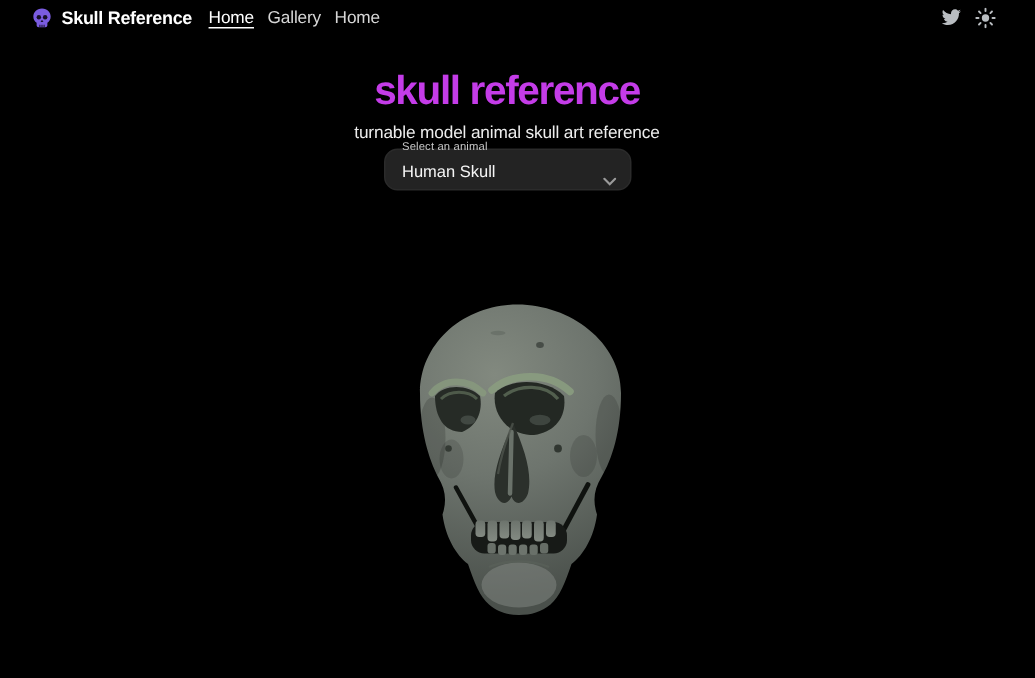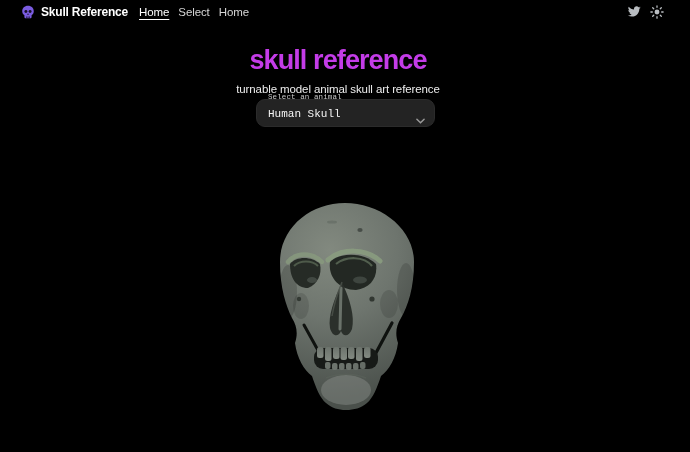--- a/index.html
+++ b/index.html
@@ -39,25 +39,25 @@
     font-size:27px; font-weight:700; letter-spacing:-0.9px; line-height:1;
     color:#c43ce8;
   }
   .page-subtitle {
     margin-top:9px;
     font-size:11.5px; color:#ededed; letter-spacing:-0.1px;
   }
 
   
   .selector {
-    position:absolute; top:99px; left:256px; width:179px; height:28px;
+    position:absolute; top:99px; left:256px; width:165px; height:28px;
     background:#232323; border:1px solid #2b2b2b; border-radius:9px;
     padding:3px 10px 16px 11px;
     cursor:pointer;
-    display:flex; flex-direction:column; justify-content:center;font-family:Liberation Mono, monospace;
+    display:flex; flex-direction:column; justify-content:center;
   }
   .selector-label { font-size:7.5px; color:#c9c9c9; letter-spacing:0.1px; }
   .selector-value { font-size:11px; color:#f5f5f5; margin-top:7px; }
   .selector-chevron { position:absolute; right:9px; top:11px; }
 
   
   .viewer {
     position:absolute; left:268px; top:200px; width:154px; height:212px;
     cursor:grab;
   }
@@ -75,21 +75,21 @@
         <circle cx="10.4" cy="7.4" r="1.7" fill="#181028"></circle>
         <path d="M8,9.3 L9.1,11.1 L6.9,11.1 Z" fill="#181028"></path>
         <path d="M6.4,13.1 L6.4,15 M8,13.1 L8,15 M9.6,13.1 L9.6,15" stroke="#181028" stroke-width="0.8"></path>
       </svg>
     </span>
     <span class="brand-label">Skull Reference</span>
   </div>
 
   <div class="nav-links">
     <a class="nav-link active">Home</a>
-    <a class="nav-link">Select</a>
+    <a class="nav-link">Gallery</a>
     <a class="nav-link">Home</a>
   </div>
 
   <div class="nav-spacer"></div>
 
   <div class="nav-actions">
     <button class="icon-btn">
       <span style="display:flex;">
         <svg width="14" height="12" viewBox="0 0 24 20">
           <path d="M23.4,2.4c-0.8,0.4-1.7,0.6-2.6,0.7c0.9-0.6,1.6-1.4,2-2.5c-0.9,0.5-1.8,0.9-2.9,1.1C19,0.7,17.8,0.1,16.5,0.1 c-2.5,0-4.5,2-4.5,4.5c0,0.4,0,0.7,0.1,1C8.4,5.4,5.1,3.6,2.9,0.9C2.5,1.6,2.3,2.3,2.3,3.2c0,1.6,0.8,2.9,2,3.7 C3.6,6.9,2.9,6.7,2.3,6.4v0.1c0,2.2,1.5,4,3.6,4.4c-0.4,0.1-0.8,0.2-1.2,0.2c-0.3,0-0.6,0-0.8-0.1c0.6,1.8,2.2,3.1,4.2,3.1 c-1.5,1.2-3.5,1.9-5.6,1.9c-0.4,0-0.7,0-1.1-0.1c2,1.3,4.4,2,6.9,2c8.3,0,12.8-6.9,12.8-12.8l0-0.6C22.1,4.1,22.8,3.3,23.4,2.4z" fill="#b9bdc1"></path>

